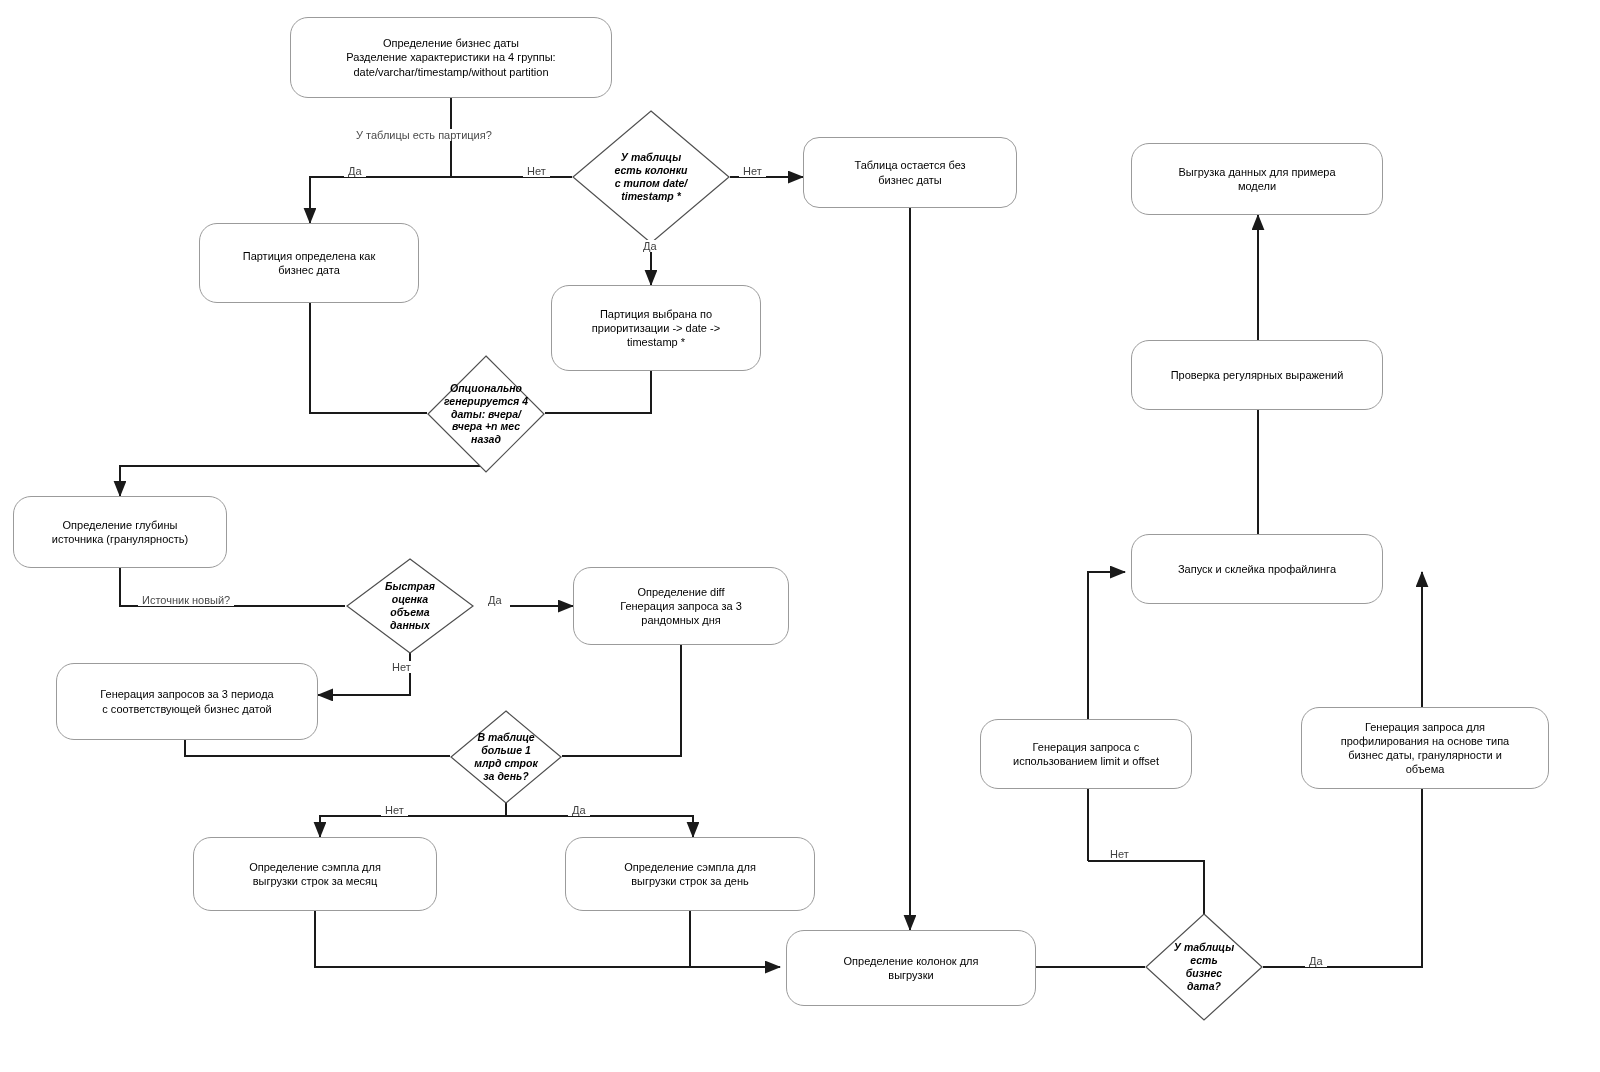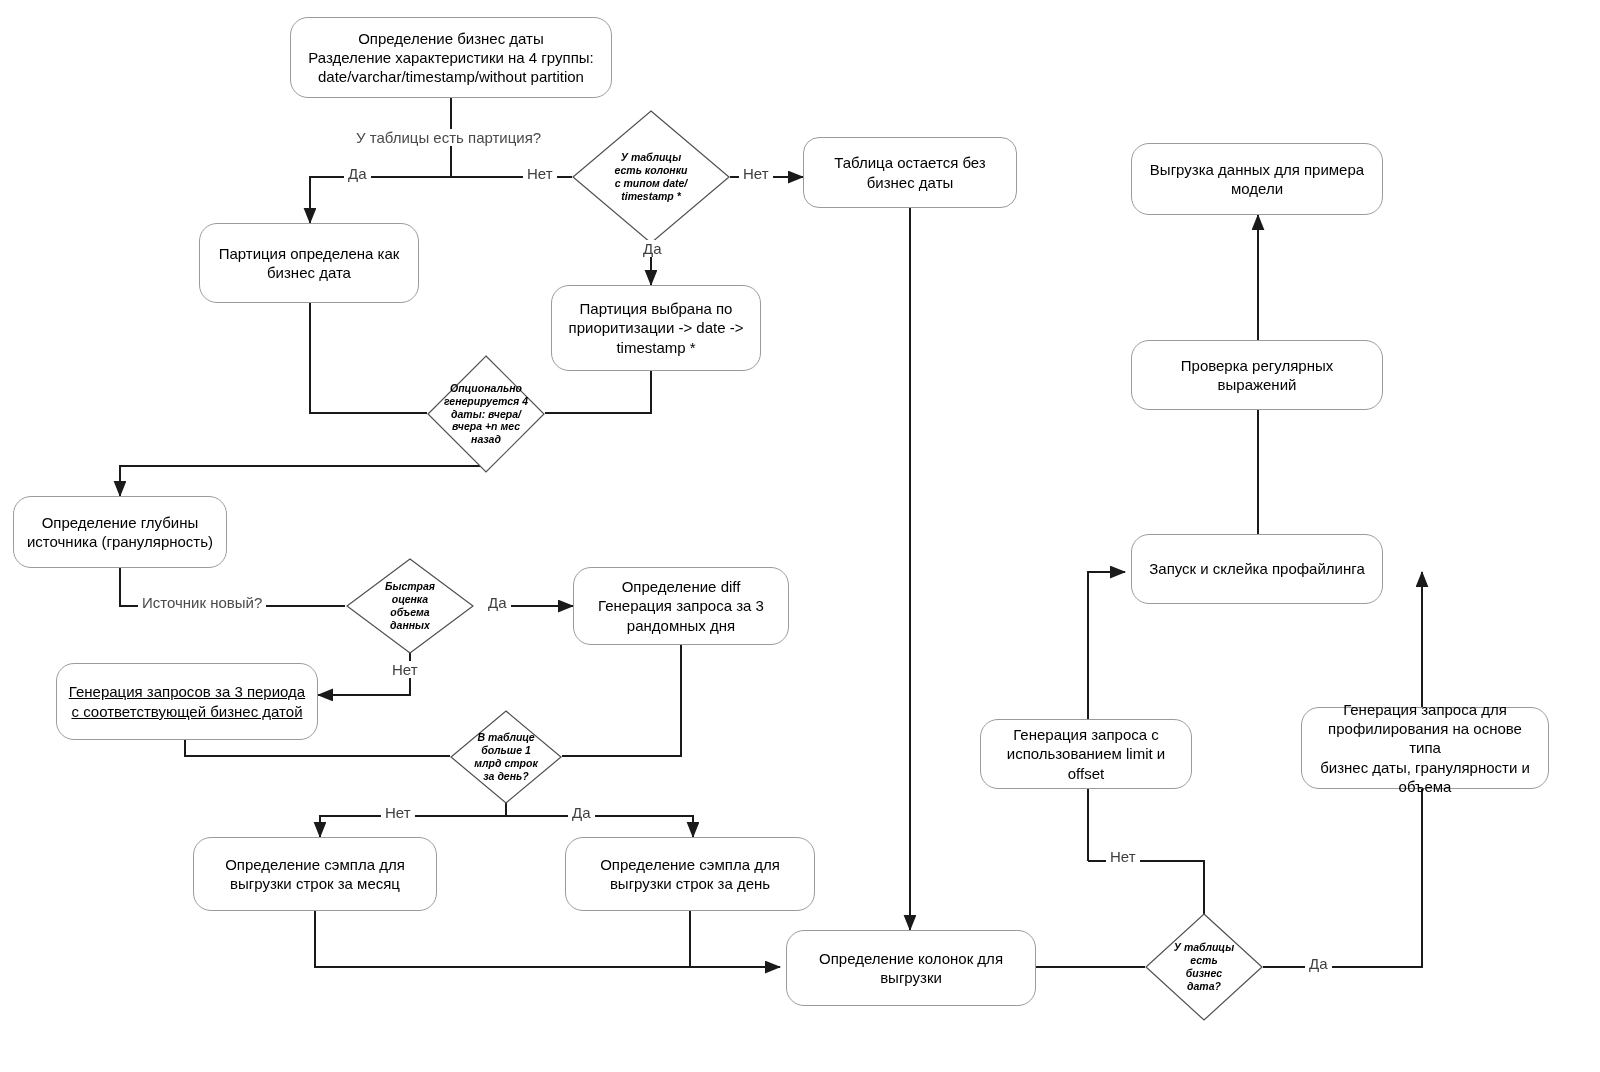--- a/index.html
+++ b/index.html
@@ -29,21 +29,21 @@
     align-items: center;
     justify-content: center;
     text-align: center;
     color: #000000;
     background: #ffffff;
     z-index: 2;
   }
   .node.process {
     border: 1px solid #9b9b9b;
     border-radius: 18px;
-    font-size: 15px;
+    font-size: 11px;
     line-height: 1.28;
     padding: 16px 10px;
   }
   .node .txt {
     white-space: pre-line;
   }
   .diamond-wrap {
     position: absolute;
     z-index: 2;
   }
@@ -66,21 +66,21 @@
     text-align: center;
     font-size: 10.5px;
     font-weight: bold;
     line-height: 1.22;
     color: #000000;
     white-space: pre-line;
     font-style: italic;
   }
   .edge-label {
     position: absolute;
-    font-size: 15px;
+    font-size: 11px;
     color: #3f3f3f;
     background: #ffffff;
     padding: 0 4px;
     white-space: nowrap;
     z-index: 3;
   }
   .edge-label.q {
     color: #4a4a4a;
   }
 </style>
@@ -182,21 +182,21 @@
     <span class="txt">Определение глубины
 источника (гранулярность)</span>
   </div>
 
   <div class="node process" style="left:573px; top:567px; width:216px; height:78px;">
     <span class="txt">Определение diff
 Генерация запроса за 3
 рандомных дня</span>
   </div>
 
-  <div class="node process" style="left:56px; top:663px; width:262px; height:77px;text-decoration:underline;">
+  <div class="node process" style="left:56px; top:663px; width:262px; height:77px;">
     <span class="txt">Генерация запросов за 3 периода
 с соответствующей бизнес датой</span>
   </div>
 
   <div class="node process" style="left:193px; top:837px; width:244px; height:74px;">
     <span class="txt">Определение сэмпла для
 выгрузки строк за месяц</span>
   </div>
 
   <div class="node process" style="left:565px; top:837px; width:250px; height:74px;">

